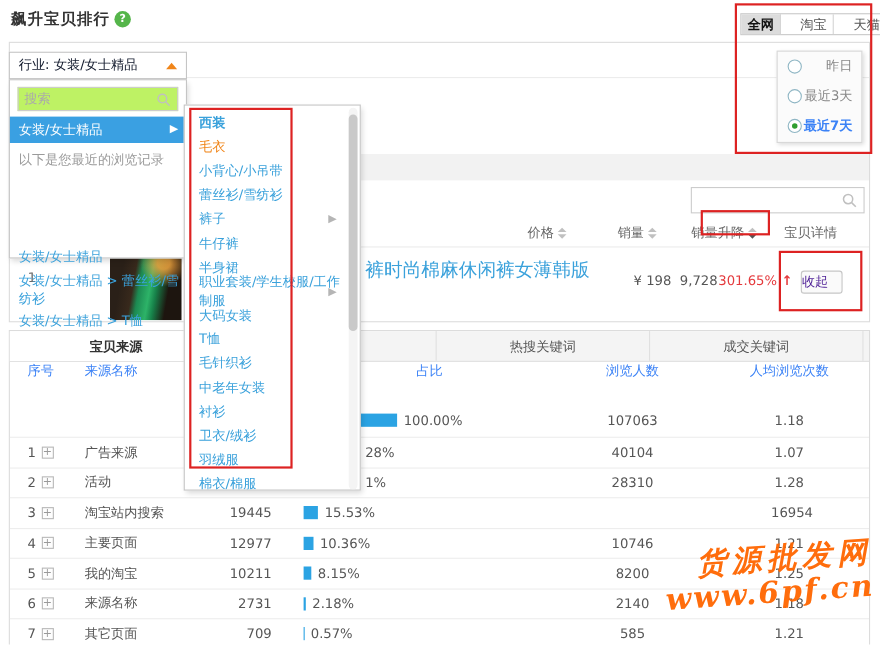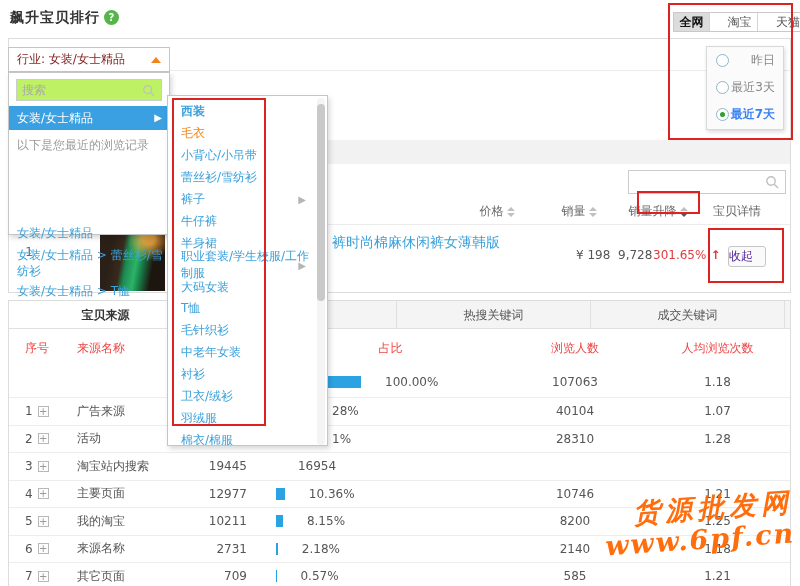--- a/index.html
+++ b/index.html
@@ -42,54 +42,54 @@
   .carets .up { border-bottom:4px solid #c0c0c0; margin-bottom:2px; }
   .carets .dn { border-top:4px solid #c0c0c0; }
   .carets.desc .dn { border-top-color:#555; }
 
   .rank-num { left:14px; top:245px; width:30px; text-align:center; color:#666; }
   .prod-img { left:100px; top:232px; width:65px; height:59px;
     background:
       radial-gradient(circle at 75% 12%, rgba(240,160,60,.85) 0 8%, rgba(240,160,60,0) 30%),
       linear-gradient(100deg, #2a2018 18%, #38291c 34%, #1c8a52 42%, #2db368 55%, #17824a 63%, #1d150f 78%);
   }
-  .prod-title { left:332px; top:234px; color:#3aa1db; font-size:14px; cursor:pointer; }
+  .prod-title { left:332px; top:234px; color:#3aa1db; font-size:17px; cursor:pointer; }
   .prod-val { top:248px; line-height:14px; color:#555; }
   .price { left:576px; } .sales { left:618px; }
   .change { left:653px; color:#e4393c; }
   .up-arrow { color:#e4393c; font-weight:bold; margin-left:4px; }
   .fold-btn { left:728px; top:246px; width:38px; height:21px; background:#fafafa; border:1px solid #c6c6c6;
     border-radius:3px; text-align:left; line-height:19px; color:#4c1d95; cursor:pointer; }
 
   
   .source-panel { left:8px; top:300px; width:783px; height:290px; border:1px solid #dcdcdc; background:#fff; }
   .tab-bar { position:absolute; left:0; top:0; width:781px; height:28px; background:#f4f4f4;
     border-bottom:1px solid #e0e0e0; display:flex; }
   .tab { width:194px; text-align:center; line-height:28px; color:#555; border-right:1px solid #e0e0e0; cursor:pointer; }
   .tab.active { background:#fff; color:#333; font-weight:bold; border-bottom:1px solid #fff; }
-  .src-head { position:absolute; left:0; top:28px; width:781px; height:38px; display:flex; align-items:center; color:#ef4444; }
+  .src-head { position:absolute; left:0; top:28px; width:781px; height:38px; display:flex; align-items:flex-start; color:#3b82f6; }
   .rows { position:absolute; left:0; top:66px; width:781px; }
   .src-row { display:flex; align-items:center; height:27.5px; border-top:1px solid #ededed; color:#555; }
   .src-row.total { height:30px; border-top:none; }
   .c-seq { width:62px; padding-left:16px; display:flex; align-items:center; gap:5px; }
   .c-name { width:110px; padding-left:6px; }
   .c-vol { width:66px; text-align:right; }
-  .c-share { flex:1; padding-left:29px; display:flex; align-items:center;gap:18px; }
+  .c-share { flex:1; padding-left:29px; display:flex; align-items:center; }
   .c-vis { width:140px; text-align:center; }
   .c-avg { width:145px; text-align:center; }
   .h-share { flex:1; padding-left:29px; text-align:center; }
   .bar { height:12px; background:#2ba3e3; margin-right:6px; }
   .share-label.ind { padding-left:56px; }
   .plus-ico { width:11px; height:11px; border:1px solid #b8b8b8; background:#fdfdfd; position:relative; cursor:pointer; }
   .plus-ico::before { content:"+"; position:absolute; left:0; top:-1px; width:9px; height:9px;
     font-size:10px; line-height:11px; text-align:center; color:#999; }
 
   
   .ind-select { left:8px; top:47px; width:162px; height:25px; border:1px solid #c5c5c5; background:#fff; z-index:20; cursor:pointer; }
-  .ind-select .txt { position:absolute; left:8px; top:0; line-height:23px; color:#7f1d1d; }
+  .ind-select .txt { position:absolute; left:8px; top:0; line-height:23px; color:#0f172a; }
   .caret-up { position:absolute; right:8px; top:9px; width:0; height:0;
     border-left:5px solid transparent; border-right:5px solid transparent; border-bottom:6px solid #f08519; }
   .ind-panel { left:8px; top:72px; width:162px; height:163px; background:#fff; border:1px solid #c5c5c5;
     box-shadow:2px 3px 5px rgba(0,0,0,.15); z-index:20; }
   .dd-search { position:absolute; left:7px; top:6px; width:146px; height:22px; border:1px solid #ccc; background:#bef264; }
   .dd-search input { position:absolute; left:5px; top:2px; width:120px; height:16px; border:none; outline:none;
     font-family:inherit; font-size:12px; color:#555; background:transparent; }
   .dd-search input::placeholder { color:#aaa; }
   .sel-row { position:absolute; left:0; top:33px; width:160px; height:24px; background:#3aa0e2; color:#fff; cursor:pointer; }
   .sel-row span { position:absolute; left:8px; line-height:24px; }
@@ -228,20 +228,24 @@
         <div class="c-avg">1.28</div>
       </div>
 
       <div class="src-row">
         <div class="c-seq">
             <span>3</span>
             <span class="plus-ico"></span>
           </div>
         <div class="c-name">淘宝站内搜索</div>
         <div class="c-vol">19445</div>
+        <div class="c-share">
+            <span class="bar" style="width: 13.2005px;"></span>
+            <span class="share-label">15.53%</span>
+          </div>
         <div class="c-vis">16954</div>
       </div>
 
       <div class="src-row">
         <div class="c-seq">
             <span>4</span>
             <span class="plus-ico"></span>
           </div>
         <div class="c-name">主要页面</div>
         <div class="c-vol">12977</div>

